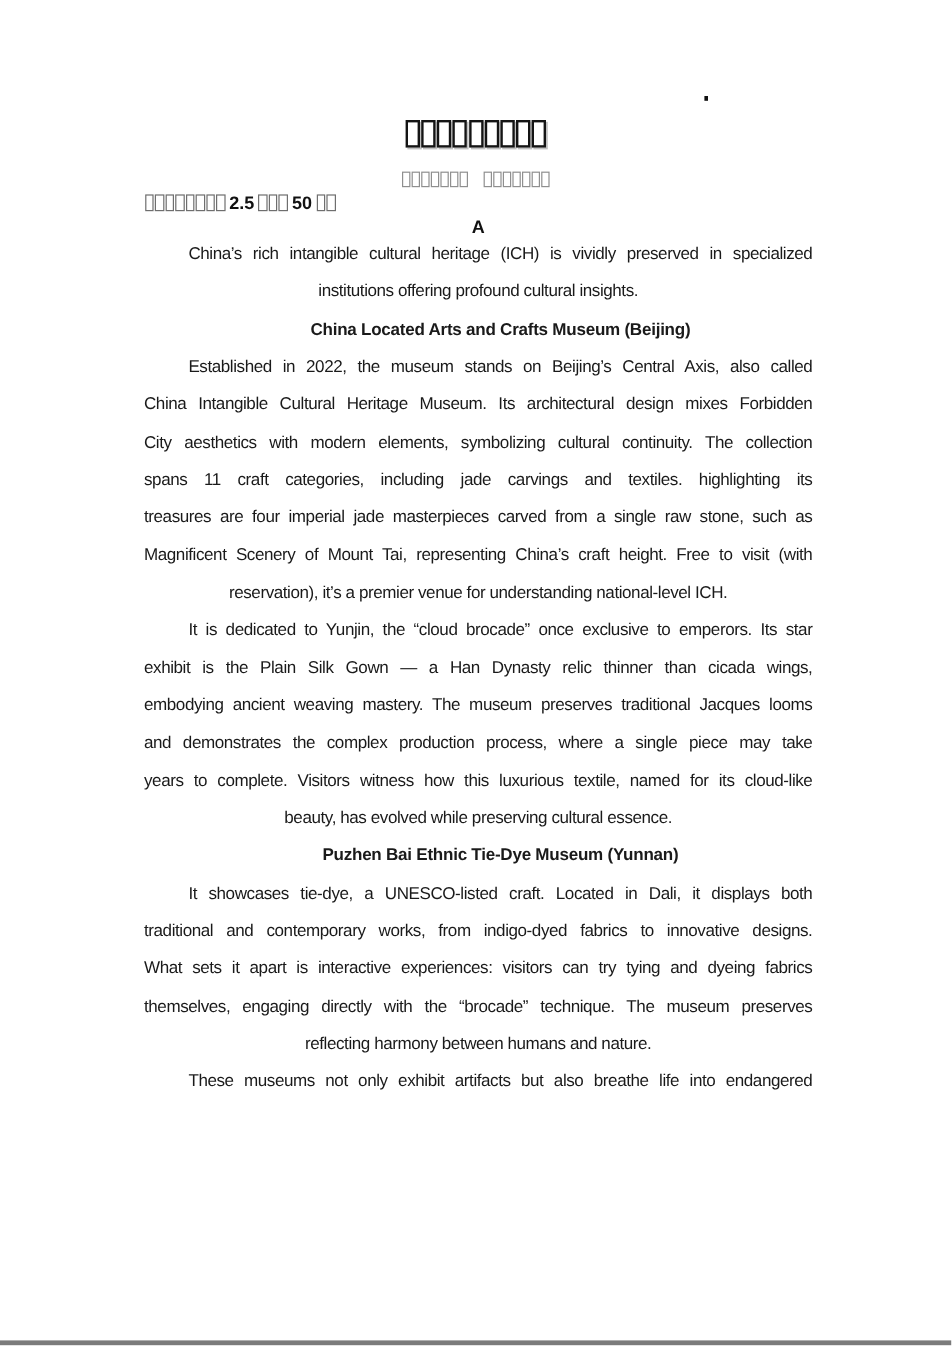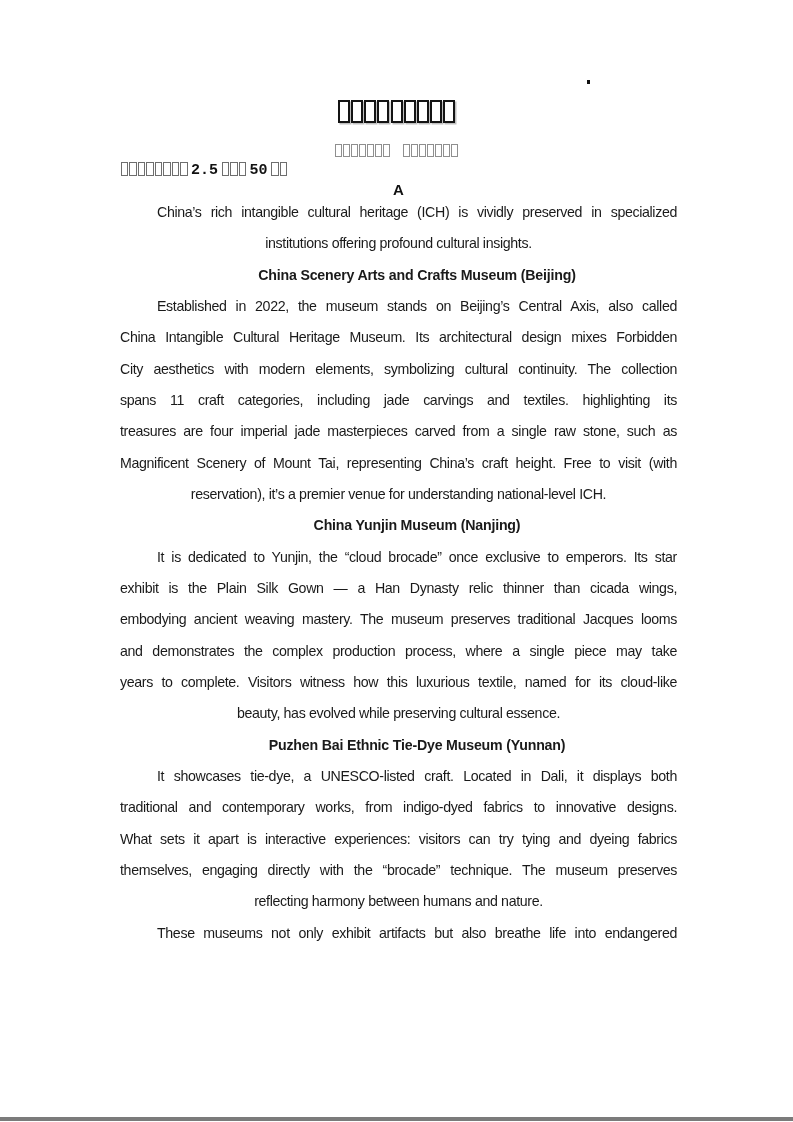--- a/index.html
+++ b/index.html
@@ -42,21 +42,20 @@
     width: 7px; height: 13px;
     border: 1.6px solid #8f8f8f;
     margin: 0 0.5px;
   }
   .instruction {
     position: absolute;
     left: 120px; top: 160px;
     height: 20px;
     line-height: 20px;
     white-space: nowrap;
-    font-family: Liberation Mono, monospace;
   }
   .instruction .tofu {
     width: 7.5px; height: 14px;
     border: 1.6px solid #6e6e6e;
     margin: 0 0.5px;
     vertical-align: -2px;
   }
   .instruction .num {
     font-weight: bold;
     font-size: 15px;
@@ -121,29 +120,28 @@
 
   <div class="instruction">
     <span class="tofu-group"><span class="tofu"></span><span class="tofu"></span><span class="tofu"></span><span class="tofu"></span><span class="tofu"></span><span class="tofu"></span><span class="tofu"></span><span class="tofu"></span></span><span class="num">2.5</span><span class="tofu-group"><span class="tofu"></span><span class="tofu"></span><span class="tofu"></span></span><span class="num">50</span><span class="tofu-group"><span class="tofu"></span><span class="tofu"></span></span>
   </div>
 
   <div class="section-label">A</div>
 
   <div class="content">
       <div class="line just indent">China’s rich intangible cultural heritage (ICH) is vividly preserved in specialized</div>
       <div class="line">institutions offering profound cultural insights.</div>
-      <div class="line heading indent">China Scenery Arts and Crafts Museum (Beijing)</div>
+      <div class="line heading indent">China Located Arts and Crafts Museum (Beijing)</div>
       <div class="line just indent">Established in 2022, the museum stands on Beijing’s Central Axis, also called</div>
       <div class="line just">China Intangible Cultural Heritage Museum. Its architectural design mixes Forbidden</div>
       <div class="line just">City aesthetics with modern elements, symbolizing cultural continuity. The collection</div>
       <div class="line just">spans 11 craft categories, including jade carvings and textiles. highlighting its</div>
       <div class="line just">treasures are four imperial jade masterpieces carved from a single raw stone, such as</div>
       <div class="line just">Magnificent Scenery of Mount Tai, representing China’s craft height. Free to visit (with</div>
       <div class="line">reservation), it’s a premier venue for understanding national-level ICH.</div>
-      <div class="line heading indent">China Yunjin Museum (Nanjing)</div>
       <div class="line just indent">It is dedicated to Yunjin, the “cloud brocade” once exclusive to emperors. Its star</div>
       <div class="line just">exhibit is the Plain Silk Gown — a Han Dynasty relic thinner than cicada wings,</div>
       <div class="line just">embodying ancient weaving mastery. The museum preserves traditional Jacques looms</div>
       <div class="line just">and demonstrates the complex production process, where a single piece may take</div>
       <div class="line just">years to complete. Visitors witness how this luxurious textile, named for its cloud-like</div>
       <div class="line">beauty, has evolved while preserving cultural essence.</div>
       <div class="line heading indent">Puzhen Bai Ethnic Tie-Dye Museum (Yunnan)</div>
       <div class="line just indent">It showcases tie-dye, a UNESCO-listed craft. Located in Dali, it displays both</div>
       <div class="line just">traditional and contemporary works, from indigo-dyed fabrics to innovative designs.</div>
       <div class="line just">What sets it apart is interactive experiences: visitors can try tying and dyeing fabrics</div>

